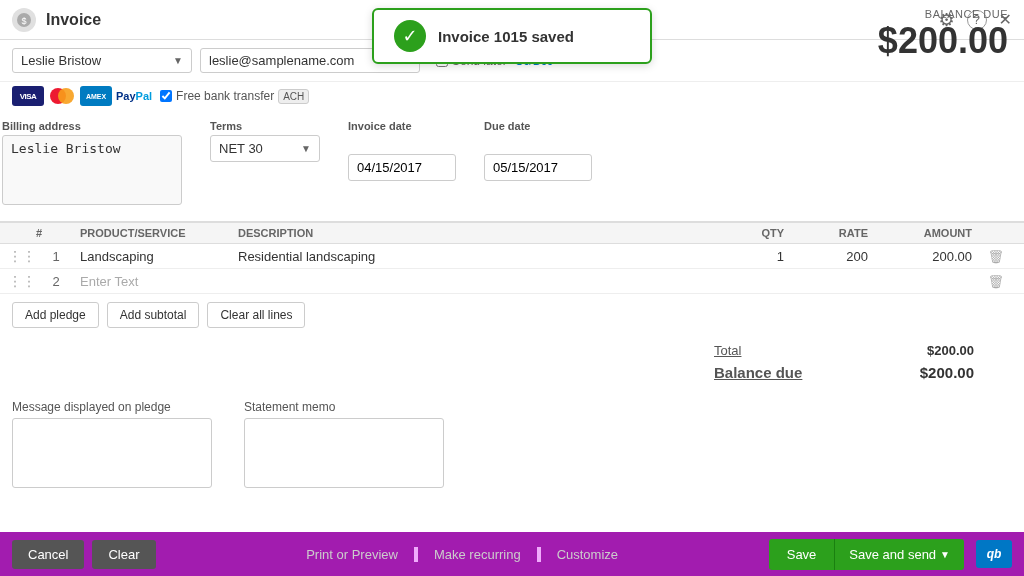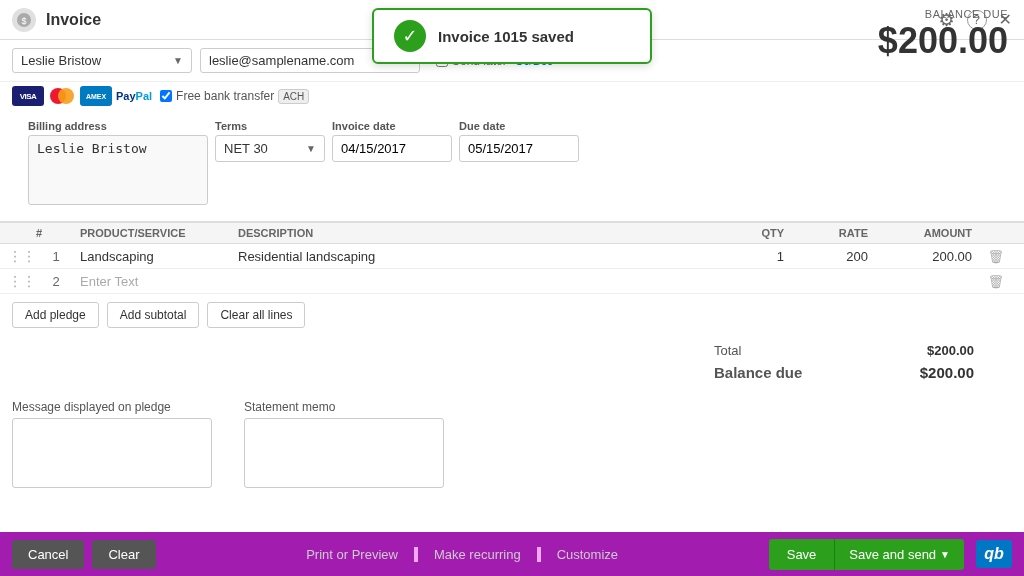--- a/index.html
+++ b/index.html
@@ -37,27 +37,27 @@
     
     .payment-row { display: flex; align-items: center; gap: 8px; padding: 4px 12px 6px; }
     .payment-icons { display: flex; gap: 4px; align-items: center; }
     .card-icon { width: 32px; height: 20px; border-radius: 3px; display: inline-flex; align-items: center; justify-content: center; font-size: 7px; font-weight: bold; color: white; }
     .card-visa { background: #1a1f71; }
     .card-amex { background: #007bc1; }
     .free-bank { display: flex; align-items: center; gap: 4px; font-size: 12px; color: #555; }
     .ach-badge { background: #eee; border: 1px solid #ccc; border-radius: 3px; font-size: 10px; padding: 1px 4px; color: #555; }
 
     
-    .form-fields-row { display: flex; gap: 7px; padding: 8px 28px 12px; background: #fff; }
+    .form-fields-row { display: flex; gap: 28px; padding: 8px 2px 12px; background: #fff; }
     .form-field { display: flex; flex-direction: column; }
     .form-label { font-size: 11px; color: #555; margin-bottom: 3px; font-weight: bold; }
     .form-input { border: 1px solid #ccc; border-radius: 3px; padding: 5px 8px; font-size: 13px; background: #fff; }
     .billing-address-field { width: 180px; }
     .billing-address-box { border: 1px solid #ccc; border-radius: 3px; padding: 5px 8px; font-size: 13px; height: 70px; width: 180px; background: #f9f9f9; color: #333; resize: none; }
-    .date-input { width: 120px; }
+    .date-input { width: 108px; margin-top: 19px; }
 
     
     .table-section { border-top: 2px solid #ddd; margin-top: 4px; }
     .table-header { display: grid; grid-template-columns: 24px 40px 1fr 3fr 80px 80px 100px 40px; background: #f5f5f5; border-bottom: 1px solid #ddd; padding: 4px 8px; font-size: 11px; font-weight: bold; color: #666; text-transform: uppercase; gap: 4px; align-items: center; }
     .table-row { display: grid; grid-template-columns: 24px 40px 1fr 3fr 80px 80px 100px 40px; padding: 4px 8px; border-bottom: 1px solid #eee; gap: 4px; align-items: center; }
     .drag-handle { color: #aaa; font-size: 14px; cursor: grab; }
     .row-num { color: #666; font-size: 13px; text-align: center; }
     .table-cell-input { border: none; outline: none; font-size: 13px; color: #333; background: transparent; width: 100%; }
     .table-cell-input::placeholder { color: #aaa; }
     .qty-cell, .rate-cell { text-align: right; }
@@ -66,21 +66,21 @@
 
     
     .table-footer { display: flex; align-items: center; gap: 8px; padding: 8px 12px; }
     .btn-light { border: 1px solid #ccc; background: #fff; border-radius: 3px; padding: 5px 12px; font-size: 12px; cursor: pointer; color: #333; }
 
     
     .totals-section { display: flex; justify-content: flex-end; padding: 4px 50px 8px 0; }
     .totals-table { width: 260px; }
     .total-row { display: flex; justify-content: space-between; padding: 3px 0; font-size: 13px; }
     .total-row.balance { font-size: 15px; font-weight: bold; }
-    .total-label { color: #555; }
+    .total-label { color: #555; text-decoration: underline; }
     .total-value { color: #333; font-weight: bold; }
 
     
     .bottom-forms { display: flex; gap: 32px; padding: 8px 12px 4px; }
     .bottom-form-field { display: flex; flex-direction: column; }
     .bottom-form-label { font-size: 12px; color: #555; margin-bottom: 4px; }
     .bottom-textarea { border: 1px solid #ccc; border-radius: 3px; padding: 6px 8px; font-size: 12px; width: 200px; height: 70px; resize: none; color: #333; background: #fff; }
 
     
     .footer { background: #a21caf; color: white; display: flex; align-items: center; padding: 0 12px; height: 44px; margin-top: auto; }
@@ -262,17 +262,17 @@
       <span class="footer-link">Print or Preview</span>
       <span class="footer-link">Make recurring</span>
       <span class="footer-link">Customize</span>
     </div>
     <div class="footer-right">
       <button class="btn-save">Save</button>
       <button class="btn-save-and-send">
         <span>Save and send</span>
         <span style="font-size:10px;">▼</span>
       </button>
-      <div class="qb-logo" style="font-size:16px;font-style:italic;">qb</div>
+      <div class="qb-logo" style="font-size:12px;font-style:italic;">qb</div>
     </div>
   </div>
 
 </div>
 
 </body></html>

